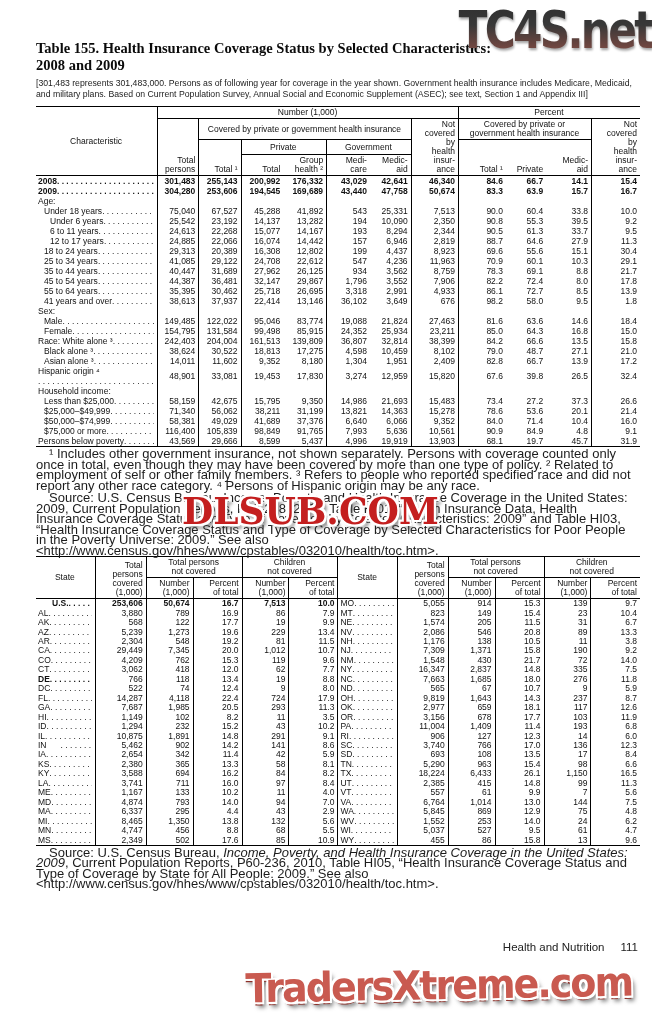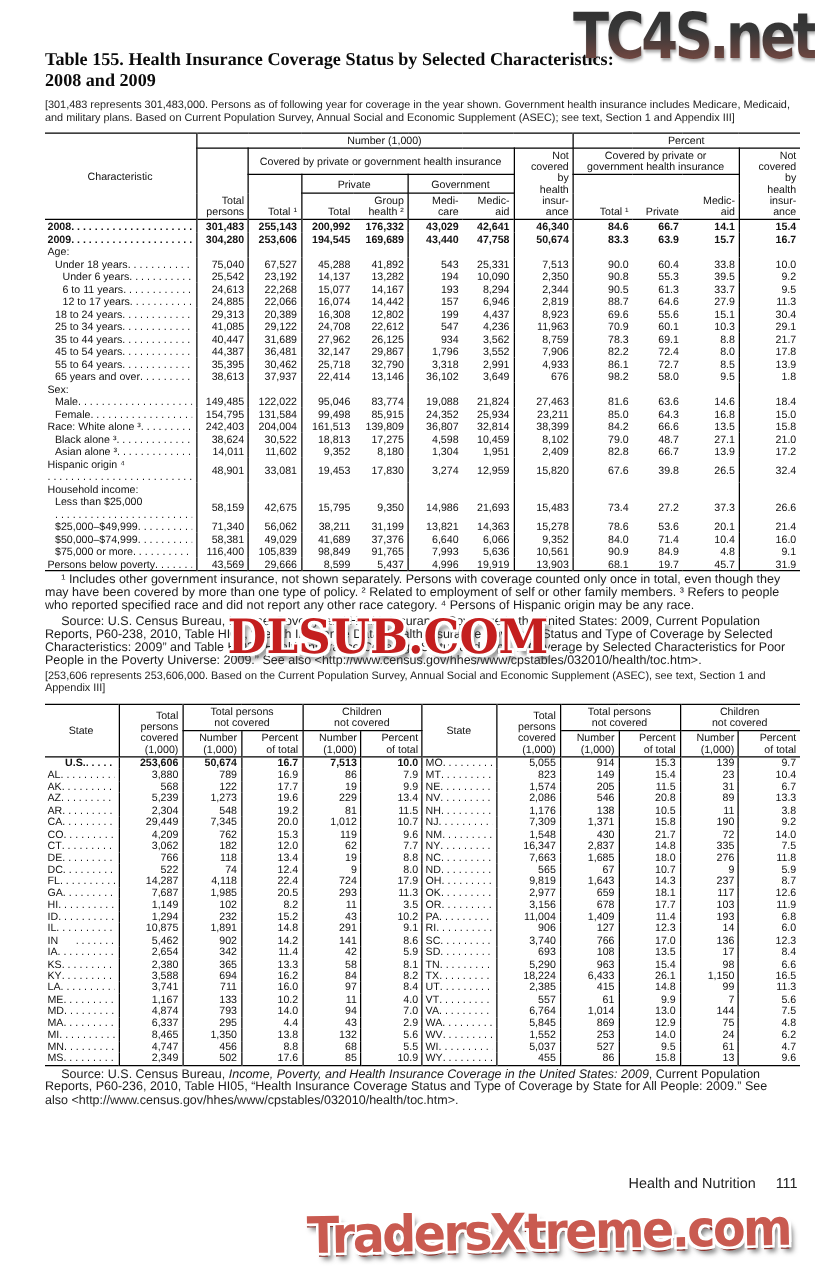--- a/index.html
+++ b/index.html
@@ -28,21 +28,21 @@
   .tbl tbody tr:first-child td{border-top:1.2px solid #000;}
   .t155 tbody td{height:10px;line-height:10px;}
   .t156 tbody td{height:9.45px;line-height:9.45px;}
   .num{text-align:right;white-space:nowrap;}
   .bold td{font-weight:bold;}
   .lblwrap{display:flex;overflow:hidden;}
   .lblwrap .t{white-space:nowrap;}
   .lblwrap .dots{flex:1;overflow:hidden;white-space:nowrap;color:#111;}
 
   
-  .fn{font-size:10px;line-height:10.5px;margin:2px 0 0 0;text-indent:13px;color:#1c1c1c;width:596px;}
+  .fn{font-size:13px;line-height:10.5px;margin:2px 0 0 0;text-indent:13px;color:#1c1c1c;width:596px;}
   .fn i{font-style:italic;}
 
   
   .footer-right{position:absolute;top:941px;right:14px;font-size:11.5px;color:#222;}
   .footer-right .pageno{margin-left:16px;}
   .footer-left{position:absolute;top:967px;left:36px;font-size:9.5px;color:#333;}
 
   
   .wm-top{position:absolute;top:0px;right:0px;z-index:6;
     font-family:"DejaVu Sans",sans-serif;font-weight:bold;font-size:47px;letter-spacing:-3px;
@@ -347,33 +347,33 @@
           <tr>
             <td class="br">
               <div class="lblwrap" style="padding-left: 6px;">
                 <span class="t">55 to 64 years</span>
                 <span class="dots">. . . . . . . . . . . . . . . . . . . . . . . . . . . . . . . . . . . . . . . . . . . . . .</span>
               </div>
             </td>
             <td class="num br">35,395</td>
             <td class="num br">30,462</td>
             <td class="num">25,718</td>
-            <td class="num br">32,790</td>
+            <td class="num br">26,695</td>
             <td class="num">3,318</td>
             <td class="num br">2,991</td>
             <td class="num br">4,933</td>
             <td class="num">86.1</td>
             <td class="num">72.7</td>
             <td class="num br">8.5</td>
             <td class="num">13.9</td>
           </tr>
           <tr>
             <td class="br">
               <div class="lblwrap" style="padding-left: 6px;">
-                <span class="t">65 years and over</span>
+                <span class="t">41 years and over</span>
                 <span class="dots">. . . . . . . . . . . . . . . . . . . . . . . . . . . . . . . . . . . . . . . . . . . . . .</span>
               </div>
             </td>
             <td class="num br">38,613</td>
             <td class="num br">37,937</td>
             <td class="num">22,414</td>
             <td class="num br">13,146</td>
             <td class="num">36,102</td>
             <td class="num br">3,649</td>
             <td class="num br">676</td>
@@ -527,21 +527,21 @@
             <td class="num"></td>
             <td class="num br"></td>
             <td class="num br"></td>
             <td class="num"></td>
             <td class="num"></td>
             <td class="num br"></td>
             <td class="num"></td>
           </tr>
           <tr>
             <td class="br">
-              <div class="lblwrap" style="padding-left: 6px; flex-direction: column;">
+              <div class="lblwrap" style="padding-left: 6px;">
                 <span class="t">Less than $25,000</span>
                 <span class="dots">. . . . . . . . . . . . . . . . . . . . . . . . . . . . . . . . . . . . . . . . . . . . . .</span>
               </div>
             </td>
             <td class="num br">58,159</td>
             <td class="num br">42,675</td>
             <td class="num">15,795</td>
             <td class="num br">9,350</td>
             <td class="num">14,986</td>
             <td class="num br">21,693</td>
@@ -627,21 +627,20 @@
             <td class="num br">45.7</td>
             <td class="num">31.9</td>
           </tr>
         </tbody>
     </table>
 
     <p class="fn">¹ Includes other government insurance, not shown separately. Persons with coverage counted only once in total, even though they may have been covered by more than one type of policy. ² Related to employment of self or other family members. ³ Refers to people who reported specified race and did not report any other race category. ⁴ Persons of Hispanic origin may be any race.</p>
     <p class="fn">Source: U.S. Census Bureau, Income, Poverty, and Health Insurance Coverage in the United States: 2009, Current Population Reports, P60-238, 2010, Table HI01, “Health Insurance Data, Health Insurance Coverage Status and Type of Coverage by Selected Characteristics: 2009” and Table HI03, “Health Insurance Coverage Status and Type of Coverage by Selected Characteristics for Poor People in the Poverty Universe: 2009.” See also &lt;http://www.census.gov/hhes/www/cpstables/032010/health/toc.htm&gt;.</p>
 
 
-    <p class="note">[253,606 represents 253,606,000. Based on the Current Population Survey, Annual Social and Economic Supplement (ASEC), see text, Section 1 and Appendix III]</p>
 
     <table class="tbl t156">
       <colgroup>
         <col style="width:58px">
           <col style="width:50px">
           <col style="width:46px">
           <col style="width:48px">
           <col style="width:46px">
           <col style="width:48px">
         <col style="width:58px">
@@ -861,39 +860,39 @@
             <td class="num">14.0</td>
           </tr>
           <tr>
             <td class="br">
               <div class="lblwrap" style="padding-left: 0px;">
                 <span class="t">CT</span>
                 <span class="dots">. . . . . . . . . . . . . . . . . . . . . . . . . . . . . . . . . . . . . . . . . . . . . .</span>
               </div>
             </td>
             <td class="num br">3,062</td>
-            <td class="num br">182</td>
+            <td class="num br">418</td>
             <td class="num br">12.0</td>
             <td class="num br">62</td>
             <td class="num br">7.7</td>
             <td class="br">
               <div class="lblwrap" style="padding-left: 0px;">
                 <span class="t">NY</span>
                 <span class="dots">. . . . . . . . . . . . . . . . . . . . . . . . . . . . . . . . . . . . . . . . . . . . . .</span>
               </div>
             </td>
             <td class="num br">16,347</td>
             <td class="num br">2,837</td>
             <td class="num br">14.8</td>
             <td class="num br">335</td>
             <td class="num">7.5</td>
           </tr>
           <tr>
             <td class="br">
-              <div class="lblwrap" style="padding-left: 0px;">
+              <div class="lblwrap" style="padding-left: 0px; font-weight: bold;">
                 <span class="t">DE</span>
                 <span class="dots">. . . . . . . . . . . . . . . . . . . . . . . . . . . . . . . . . . . . . . . . . . . . . .</span>
               </div>
             </td>
             <td class="num br">766</td>
             <td class="num br">118</td>
             <td class="num br">13.4</td>
             <td class="num br">19</td>
             <td class="num br">8.8</td>
             <td class="br">

